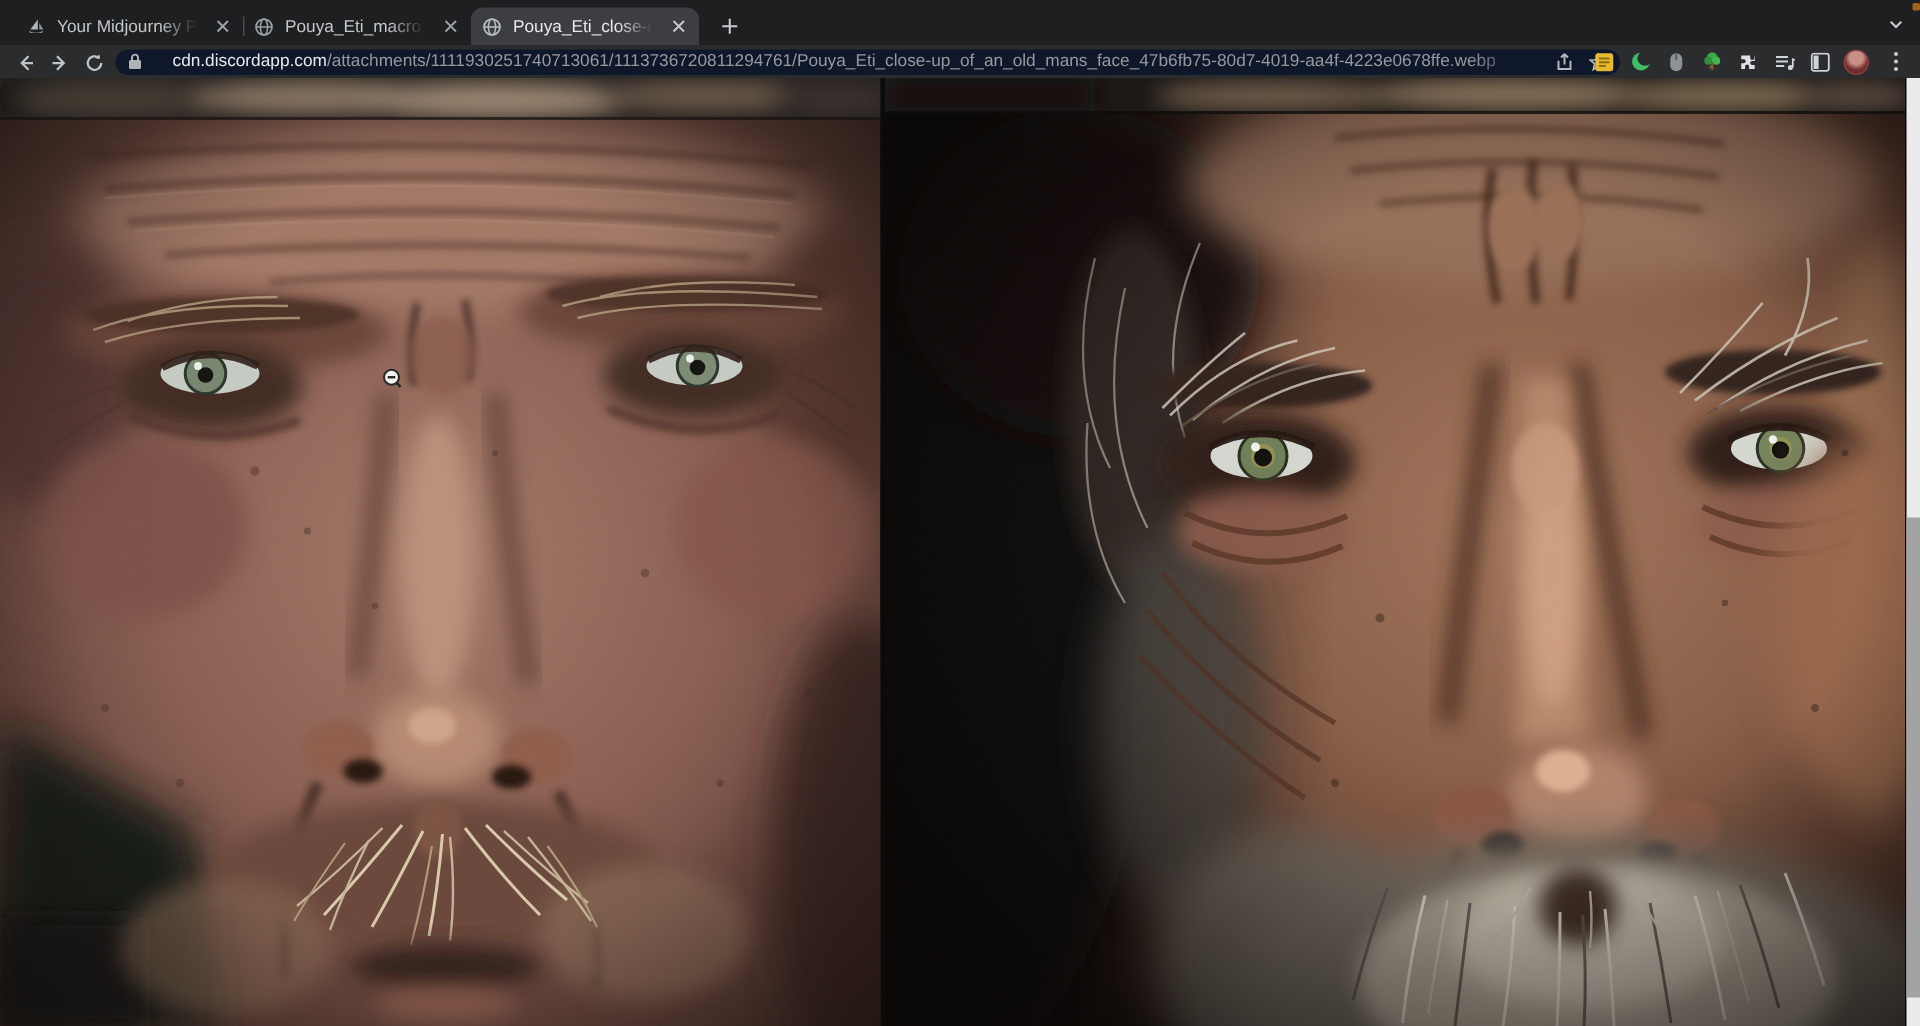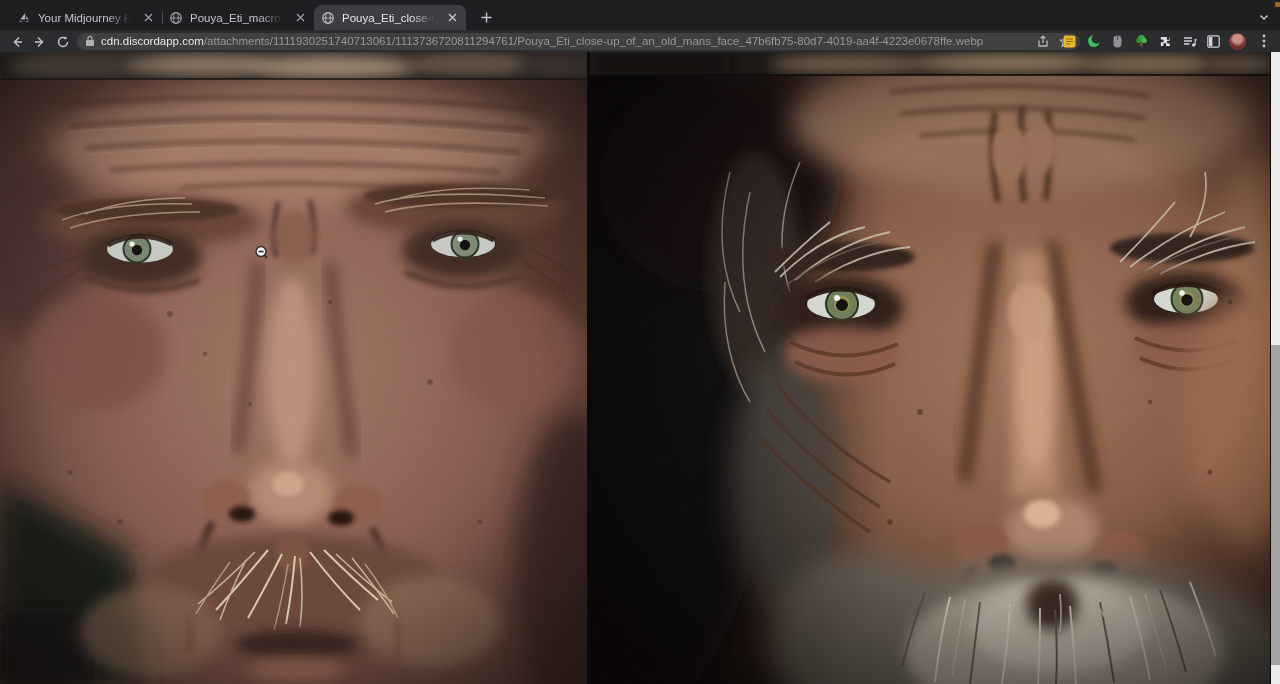--- a/index.html
+++ b/index.html
@@ -19,22 +19,22 @@
   .tab-close svg{display:block;}
   .favicon{width:14px;height:14px;flex:0 0 auto;}
   .newtab{width:24px;height:24px;margin-left:8px;margin-bottom:1px;display:flex;align-items:center;justify-content:center;}
   .tab-chevron{position:absolute;right:10px;top:9px;}
   .corner-dot{position:absolute;right:0;top:2px;width:5px;height:5px;background:#b06a20;border-radius:1px;opacity:.9;}
 
   
   .toolbar{position:absolute;top:30px;left:0;width:1280px;height:22px;background:#2b2c2e;}
   .navbtn{position:absolute;top:3px;width:17px;height:17px;display:flex;align-items:center;justify-content:center;border-radius:50%;}
   .btn-back{left:8px;} .btn-fwd{left:31px;} .btn-reload{left:54px;}
-  .omnibox{position:absolute;left:77px;top:2.5px;height:17px;width:1003px;background:#404040;border-radius:9px;
-    display:flex;align-items:center;padding:0 8px;box-sizing:border-box;gap:6px;}
+  .omnibox{position:absolute;left:77px;top:2.5px;height:17px;width:1003px;background:#0f172a;border-radius:9px;
+    display:flex;align-items:center;padding:0 8px;box-sizing:border-box;gap:20px;}
   .urltext{font-size:11.5px;white-space:nowrap;overflow:hidden;flex:1;
     -webkit-mask-image:linear-gradient(90deg,#000 96%,transparent);mask-image:linear-gradient(90deg,#000 96%,transparent);}
   .url-domain{color:#e6e8ea;}
   .url-path{color:#96989c;}
   .omni-actions{display:flex;gap:10px;flex:0 0 auto;align-items:center;}
   .extrow{position:absolute;right:34px;top:2.5px;height:17px;display:flex;align-items:center;gap:7px;}
   .extbtn{width:17px;height:17px;display:flex;align-items:center;justify-content:center;}
   .avatar{width:17px;height:17px;border-radius:50%;background:radial-gradient(circle at 50% 30%,#c98e85 0 35%,#7a3535 60%,#4c1d1d 100%);border:1px solid #8b4040;box-sizing:border-box;}
   .kebab{position:absolute;right:8px;top:3px;width:16px;height:16px;display:flex;align-items:center;justify-content:center;}
 

